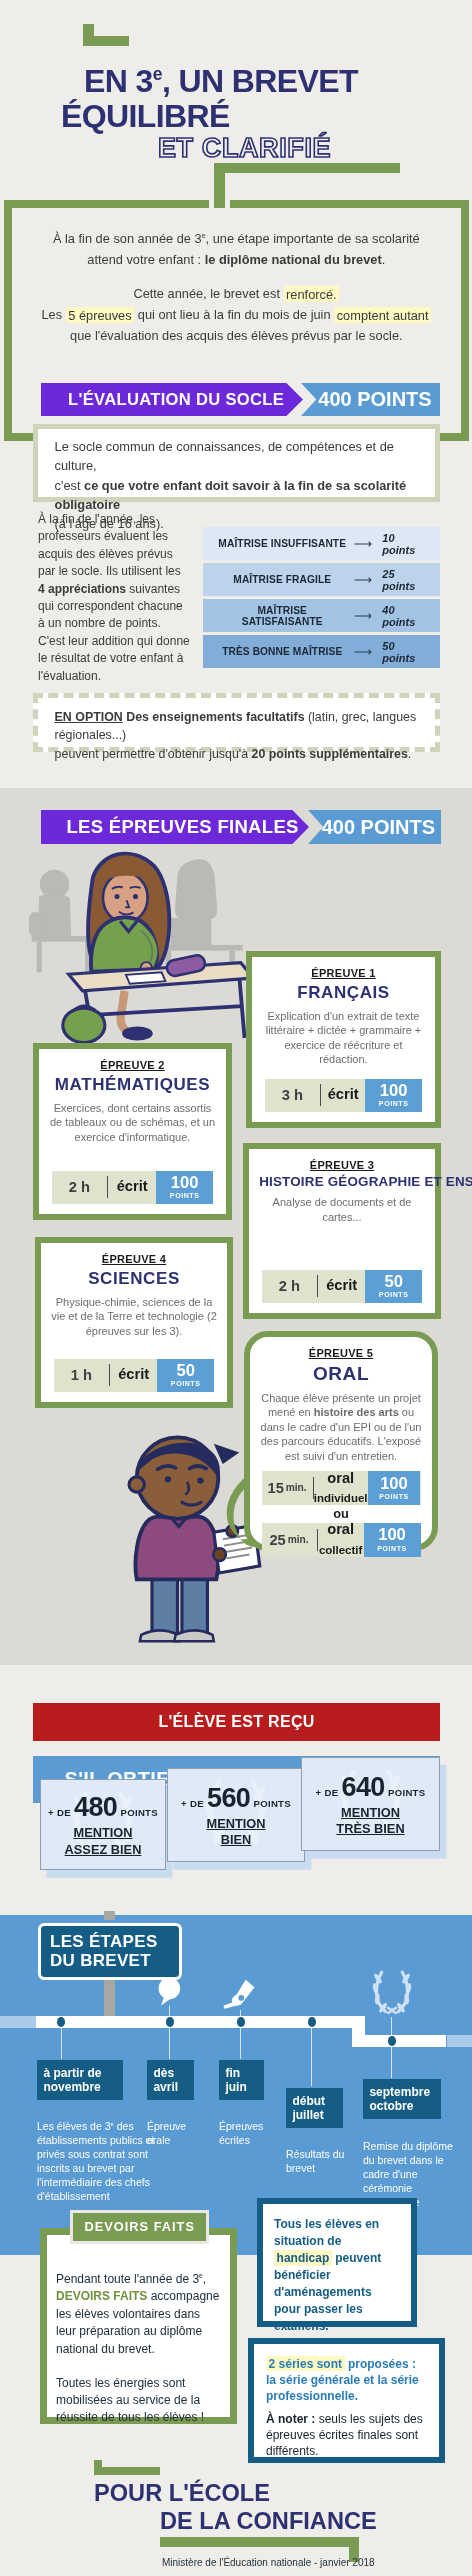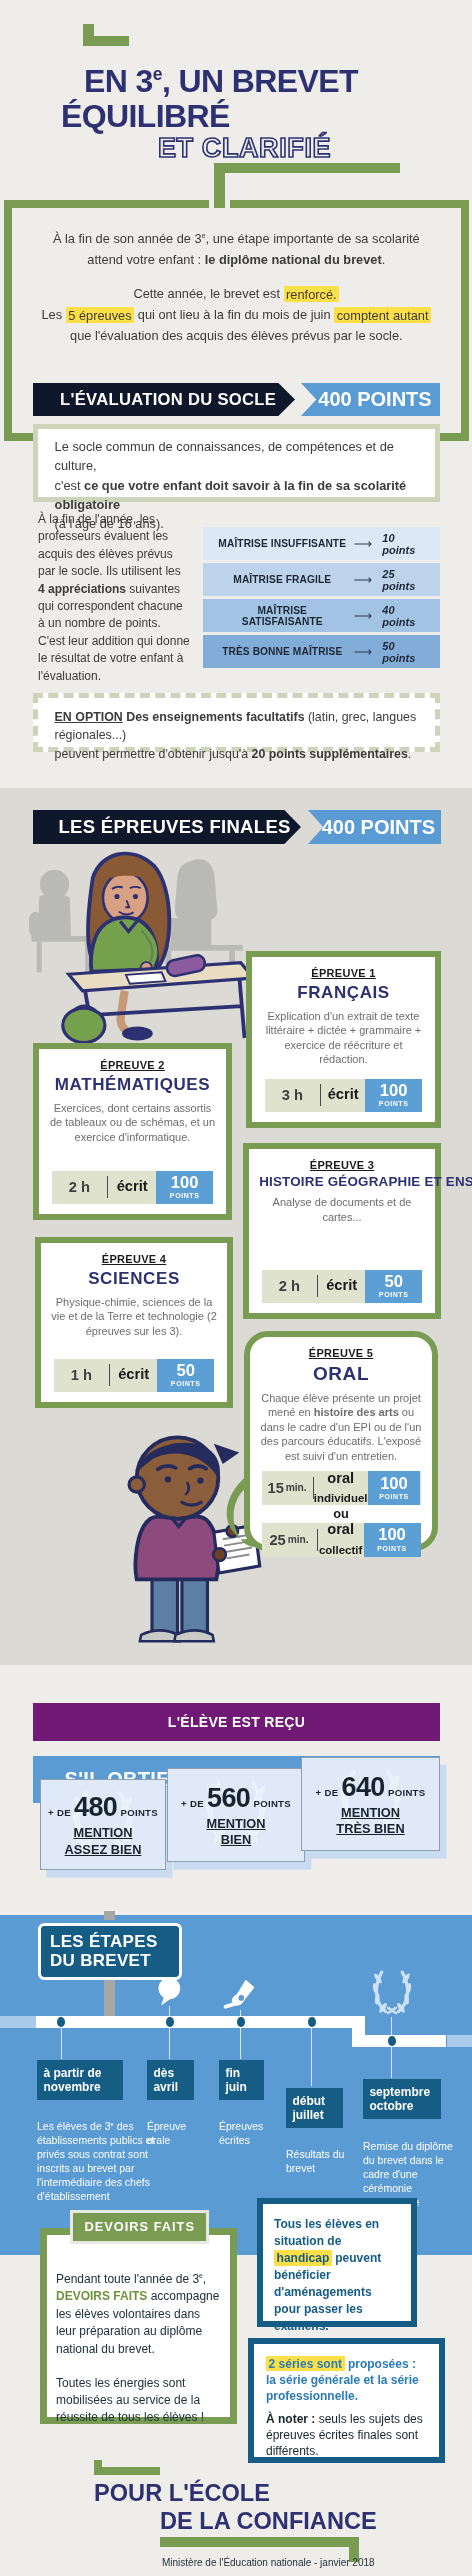--- a/index.html
+++ b/index.html
@@ -2,39 +2,39 @@
 <html style="font-size:10.2px"><head>
 <meta charset="utf-8">
 <style>
   * { margin:0; padding:0; box-sizing:border-box; }
   html,body { background:#e4e3df; }
   body { font-family:"Liberation Sans", sans-serif; }
   .page { position:relative; width:472px; height:2576px; background:#eeede9; margin:0 auto; overflow:hidden; }
   .abs { position:absolute; }
   b { font-weight:bold; }
   .sup { vertical-align:super; font-size:55%; }
-  .hl { background:#fde047; padding:0.6px 2.6px; border-radius:1.3px; }
+  .hl { background:#fef9c3; padding:0.6px 2.6px; border-radius:1.3px; }
 
   
   .bracket-top { left:83px; top:24px; width:46px; height:22px; border-left:11.5px solid #7a9b52; border-bottom:10.2px solid #7a9b52; }
   .title { color:#2d3172; font-weight:bold; font-size:32px; letter-spacing:-0.6px; white-space:nowrap; }
   .t1 { left:84px; top:63px; }
   .t2 { left:61px; top:98px; }
   .t3 { left:158px; top:133px; font-size:27px; color:#eeede9; -webkit-text-stroke:1.6px #2d3172; letter-spacing:0.6px; }
   .bracket-mid { left:214px; top:163px; width:186px; height:45px; border-left:11px solid #7a9b52; border-top:10.2px solid #7a9b52; }
 
   
   .intro-box { left:3.8px; top:200px; width:465px; height:241px; border:8.3px solid #7a9b52; background:#eeede9; }
   .gap { background:#eeede9; width:4.5px; height:8.3px; top:200px; }
   .intro-text { left:3.8px; top:229px; width:465px; text-align:center; font-size:12.8px; line-height:1.62; color:#3b3b3b; }
   .intro-text .sp { margin-top:14px; }
 
   
-  .banner-green { background:#0f172a; color:#fff; font-weight:bold; display:flex; align-items:center;
-    clip-path:polygon(0 0, calc(100% - 16.6px) 0, 100% 50%, calc(100% - 16.6px) 100%, 0 100%); }
+  .banner-green { background:#6d28d9; color:#fff; font-weight:bold; display:flex; align-items:center;
+    clip-path:polygon(0 0, calc(100% - 16.6px) 0, 100% 50%, calc(100% - 16.6px) 100%, 0 100%);margin-left:8px; }
   .banner-blue { background:#5b9bd3; color:#fff; font-weight:bold; display:flex; align-items:center; justify-content:center;
     clip-path:polygon(0 0, 100% 0, 100% 100%, 0 100%, 15.3px 50%); }
 
   .socle-banner { left:33px; top:383px; width:262px; height:33px; font-size:16.6px; padding-left:27px; letter-spacing:0.3px; }
   .socle-points { left:301px; top:383px; width:139px; height:33px; font-size:20px; padding-left:9px; }
 
   .socle-box { left:33px; top:424px; width:407px; height:78px; border:5.1px solid #cdd4ba; background:#fff;
     padding:8.3px 0 0 16.6px; font-size:12.8px; line-height:1.5; color:#3b3b3b; }
 
   .socle-para { left:38px; top:511px; width:152px; font-size:12px; line-height:1.45; color:#3b3b3b; }
@@ -71,21 +71,21 @@
   .strip .pts .l { font-size:7px; font-weight:bold; letter-spacing:0.6px; margin-top:0.6px; }
 
   .c1 { left:246px; top:951px; width:195px; height:177px; }
   .c2 { left:33px; top:1043px; width:199px; height:177px; }
   .c3 { left:243px; top:1143px; width:198px; height:176px; }
   .c4 { left:35px; top:1237px; width:198px; height:171px; }
   .c5 { left:244px; top:1331px; width:194px; height:220px; border-radius:24px; }
   .c5 .or { font-weight:bold; font-size:12.8px; color:#1a1a1a; margin:1.3px 0; }
 
   
-  .res-green { left:33px; top:1703px; width:407px; height:38px; background:#701a75; color:#fff; font-weight:bold; font-size:14px;
+  .res-green { left:33px; top:1703px; width:407px; height:38px; background:#b91c1c; color:#fff; font-weight:bold; font-size:16px;
     display:flex; align-items:center; justify-content:center; letter-spacing:0.3px; }
   .res-blue { left:33px; top:1756px; width:407px; height:47px; background:#5b9bd3; color:#fff; font-weight:bold; font-size:20px;
     display:flex; align-items:center; justify-content:center; letter-spacing:0.3px; }
 
   .mention { background:#dfe9f7; border:1.3px solid #8f9fae; box-shadow:6.4px 7.7px 0 #c9dbf0; color:#17242e;
     display:flex; flex-direction:column; align-items:center; justify-content:center; text-align:center; }
   .mention .line1 { display:flex; align-items:baseline; font-weight:bold; position:relative; z-index:1; }
   .mention .pre, .mention .suf { font-size:9.6px; letter-spacing:0.3px; }
   .mention .val { font-size:27px; margin:0 3.2px; letter-spacing:-0.6px; }
   .mention .m { font-weight:bold; font-size:12.8px; text-decoration:underline; margin-top:1.9px; position:relative; z-index:1; }

